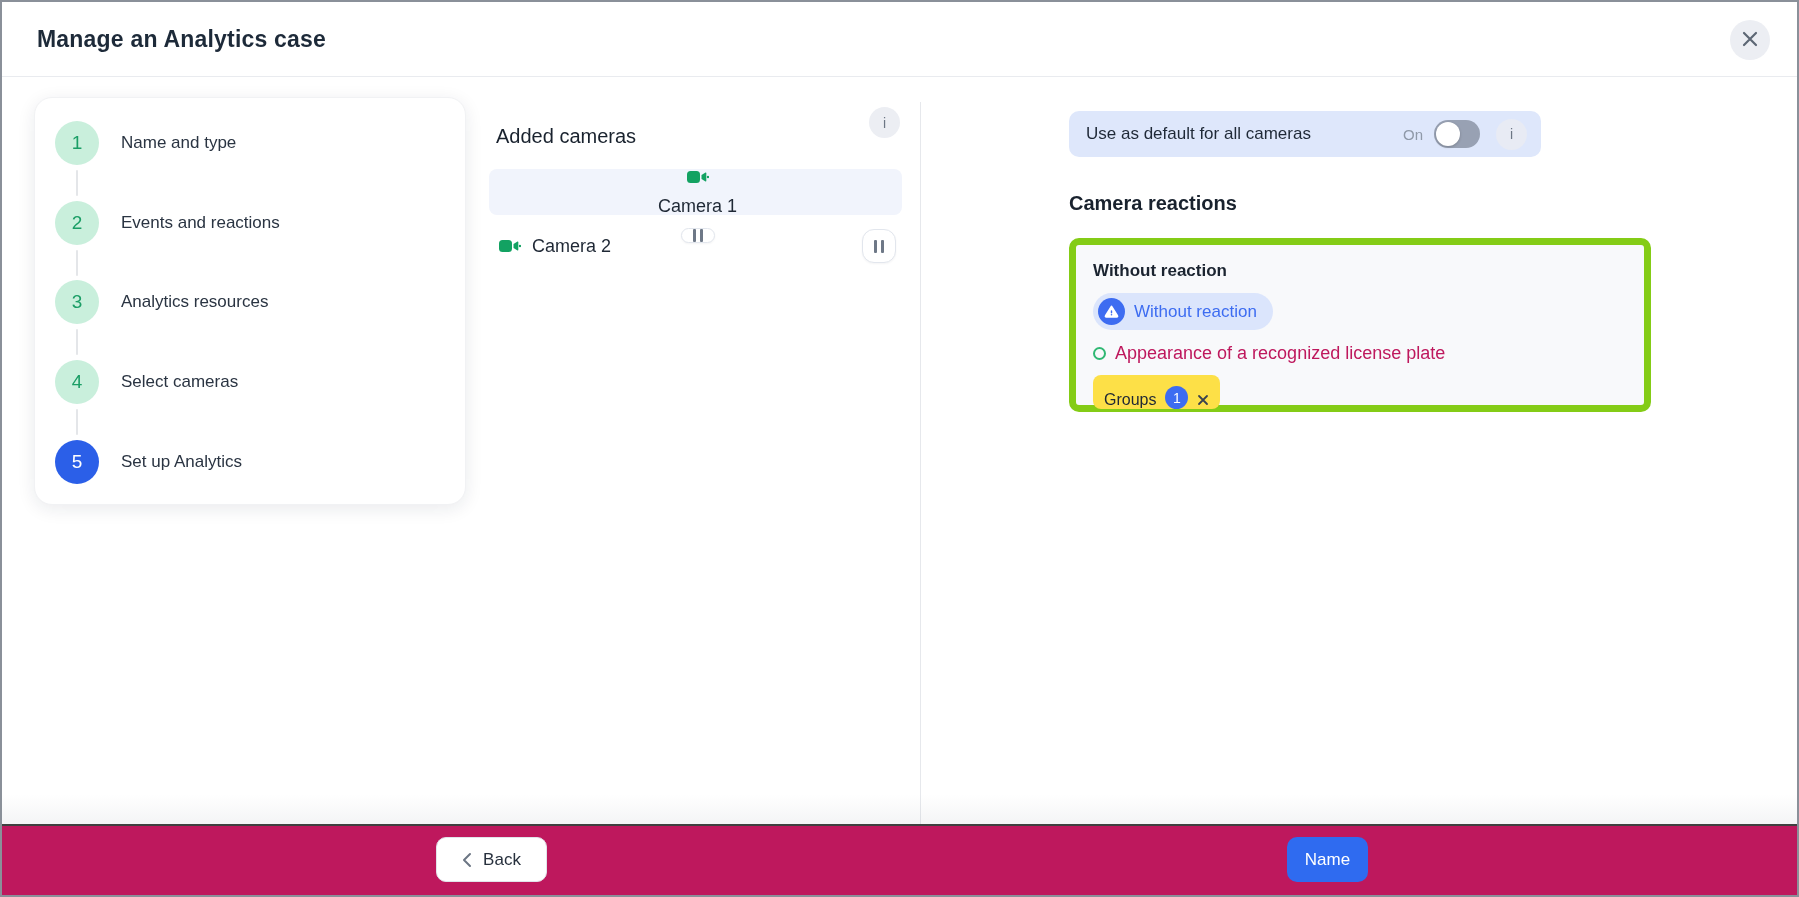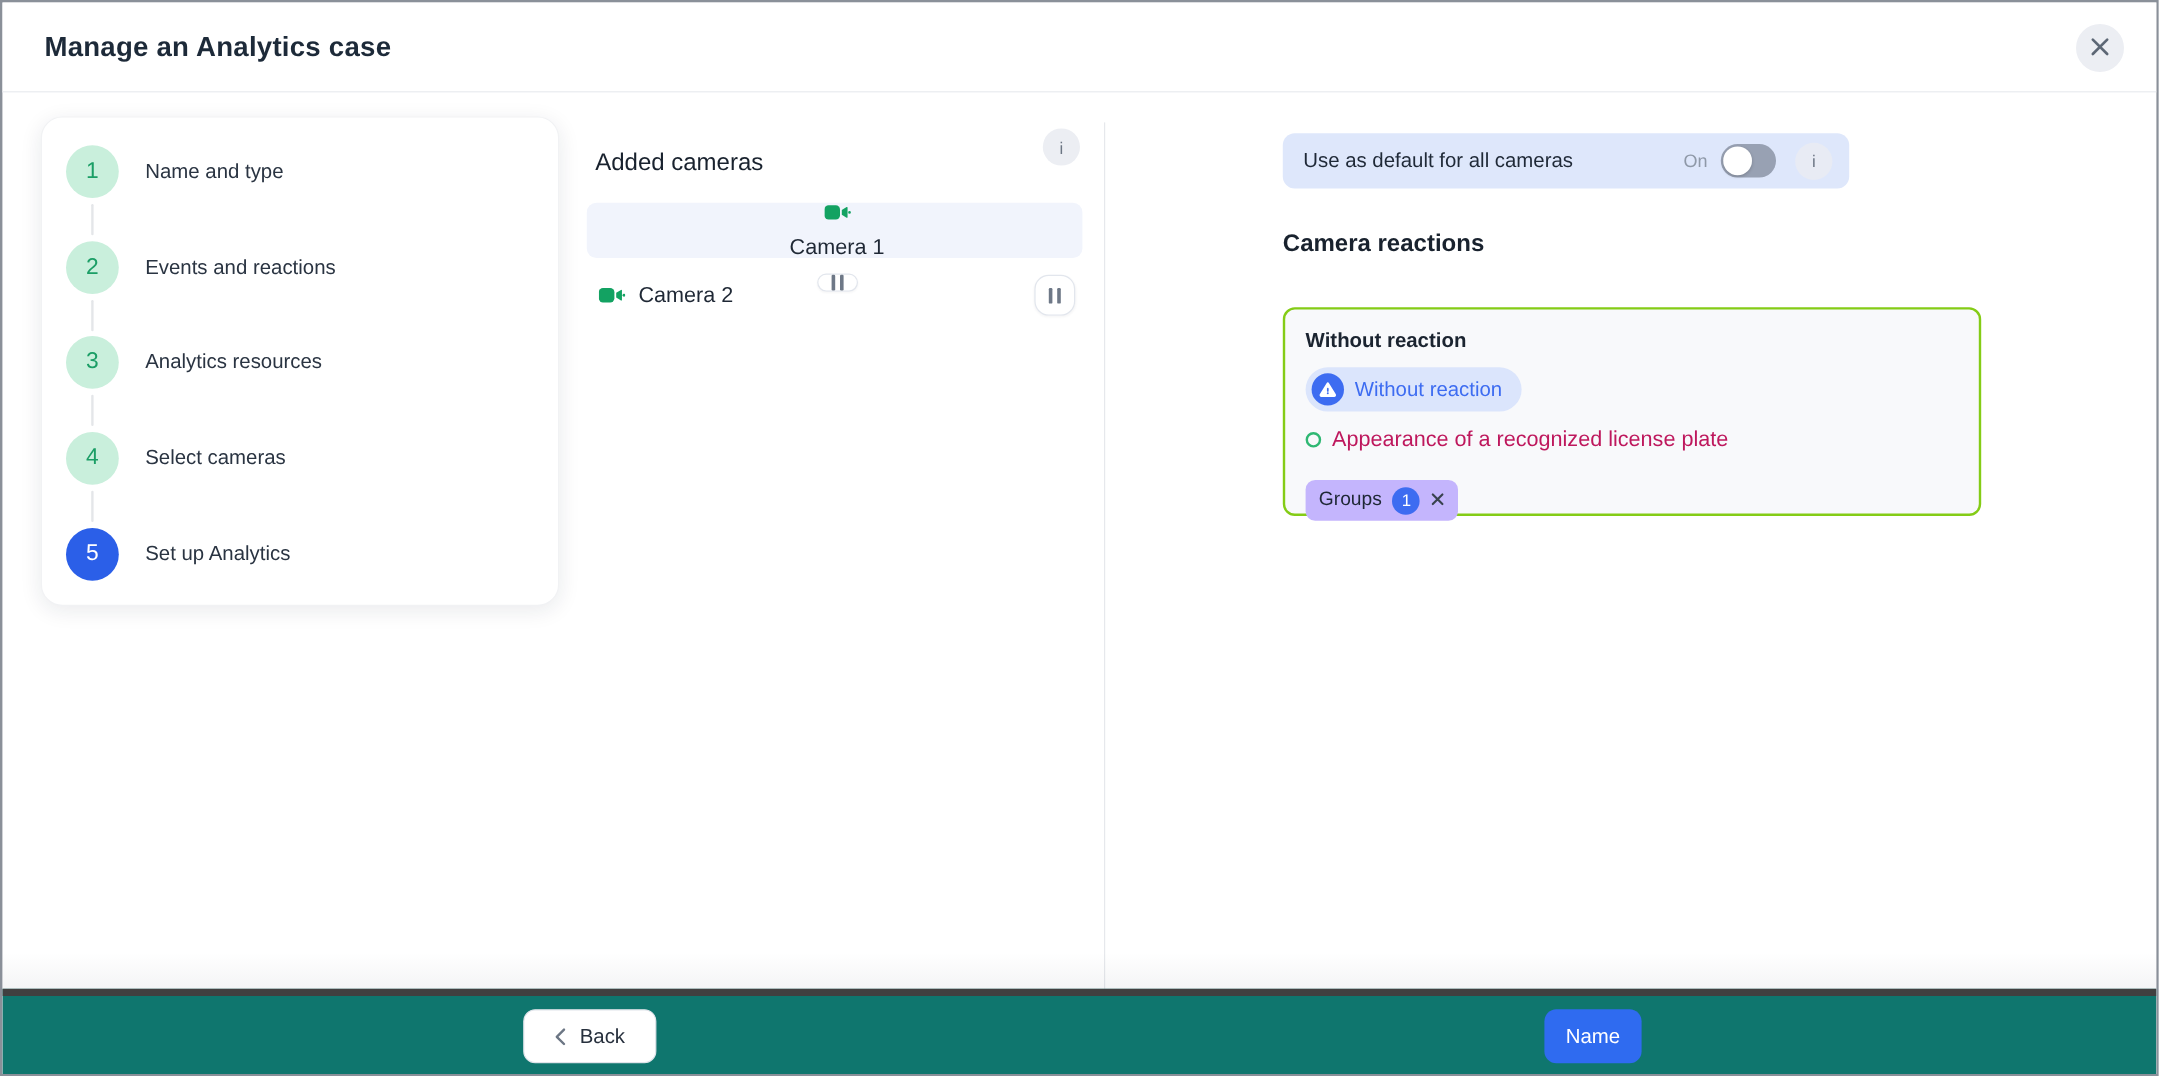--- a/index.html
+++ b/index.html
@@ -98,22 +98,22 @@
     border-radius:50%; background:#fff; box-shadow:0 1px 3px rgba(0,0,0,.2);
   }
   .default-info { margin-left:16px; background:#e8ebf4; }
 
   .reactions-title {
     position:absolute; left:1067px; top:190px;
     font-size:20px; font-weight:700; color:#19222e;
   }
 
   .reaction-card {
-    position:absolute; left:1067px; top:254px; width:582px; height:174px;
-    background:#f8f9fb; border:2px solid #84cc16; border-radius:10px;
+    position:absolute; left:1067px; top:236px; width:582px; height:174px;
+    background:#f8f9fb; border:7px solid #84cc16; border-radius:10px;
     padding:16px 17px;
   }
   .reaction-card-title { font-size:17px; font-weight:700; color:#1b2430; }
 
   .reaction-chip {
     margin-top:12px; display:inline-flex; align-items:center; gap:9px;
     background:#dbe5fc; border-radius:19px; height:37px; padding:0 16px 0 5px;
     cursor:pointer;
   }
   .reaction-chip-label { font-size:17px; color:#3d6cf1; }
@@ -123,39 +123,39 @@
   }
 
   .event-row { margin-top:13px; display:flex; align-items:center; gap:9px; }
   .event-ring {
     width:13px; height:13px; border:2px solid #2fb873; border-radius:50%;
     flex:0 0 13px;
   }
   .event-label { font-size:18px; color:#be185d; }
 
   .groups-chip {
-    margin-top:23px; display:inline-flex; align-items:center; gap:9px;
-    background:#c4b5fd; border-radius:8px; height:34px; padding:0 11px;
+    margin-top:11px; display:inline-flex; align-items:flex-end; gap:9px;
+    background:#fde047; border-radius:8px; height:34px; padding:0 11px;
   }
   .groups-chip-label { font-size:16px; color:#1e2735; }
   .groups-badge {
     width:23px; height:23px; border-radius:50%; background:#3d6cf1;
     color:#fff; font-size:14px; display:flex; align-items:center; justify-content:center;
   }
   .groups-remove { border:none; background:transparent; cursor:pointer; display:flex; align-items:center; }
 
   
   .scroll-shadow {
     position:absolute; left:0; right:0; top:792px; height:30px;
     background:linear-gradient(to bottom, rgba(40,50,70,0), rgba(40,50,70,.05));
     pointer-events:none;
   }
   .footer {
     position:absolute; left:0; right:0; top:822px; bottom:0;
-    background:#0f766e; border-top:6px solid #404040;text-decoration:underline;
+    background:#be185d; border-top:2px solid #404040;text-decoration:underline;
   }
   .back-btn {
     position:absolute; left:434px; top:11px; width:111px; height:45px;
     background:#fff; border:1px solid #e0e4ea; border-radius:10px;
     display:flex; align-items:center; justify-content:center; gap:11px;
     font-size:17px; color:#27303d; cursor:pointer;
     font-family:"Liberation Sans", sans-serif;
   }
   .save-btn {
     position:absolute; left:1285px; top:11px; width:81px; height:45px;

